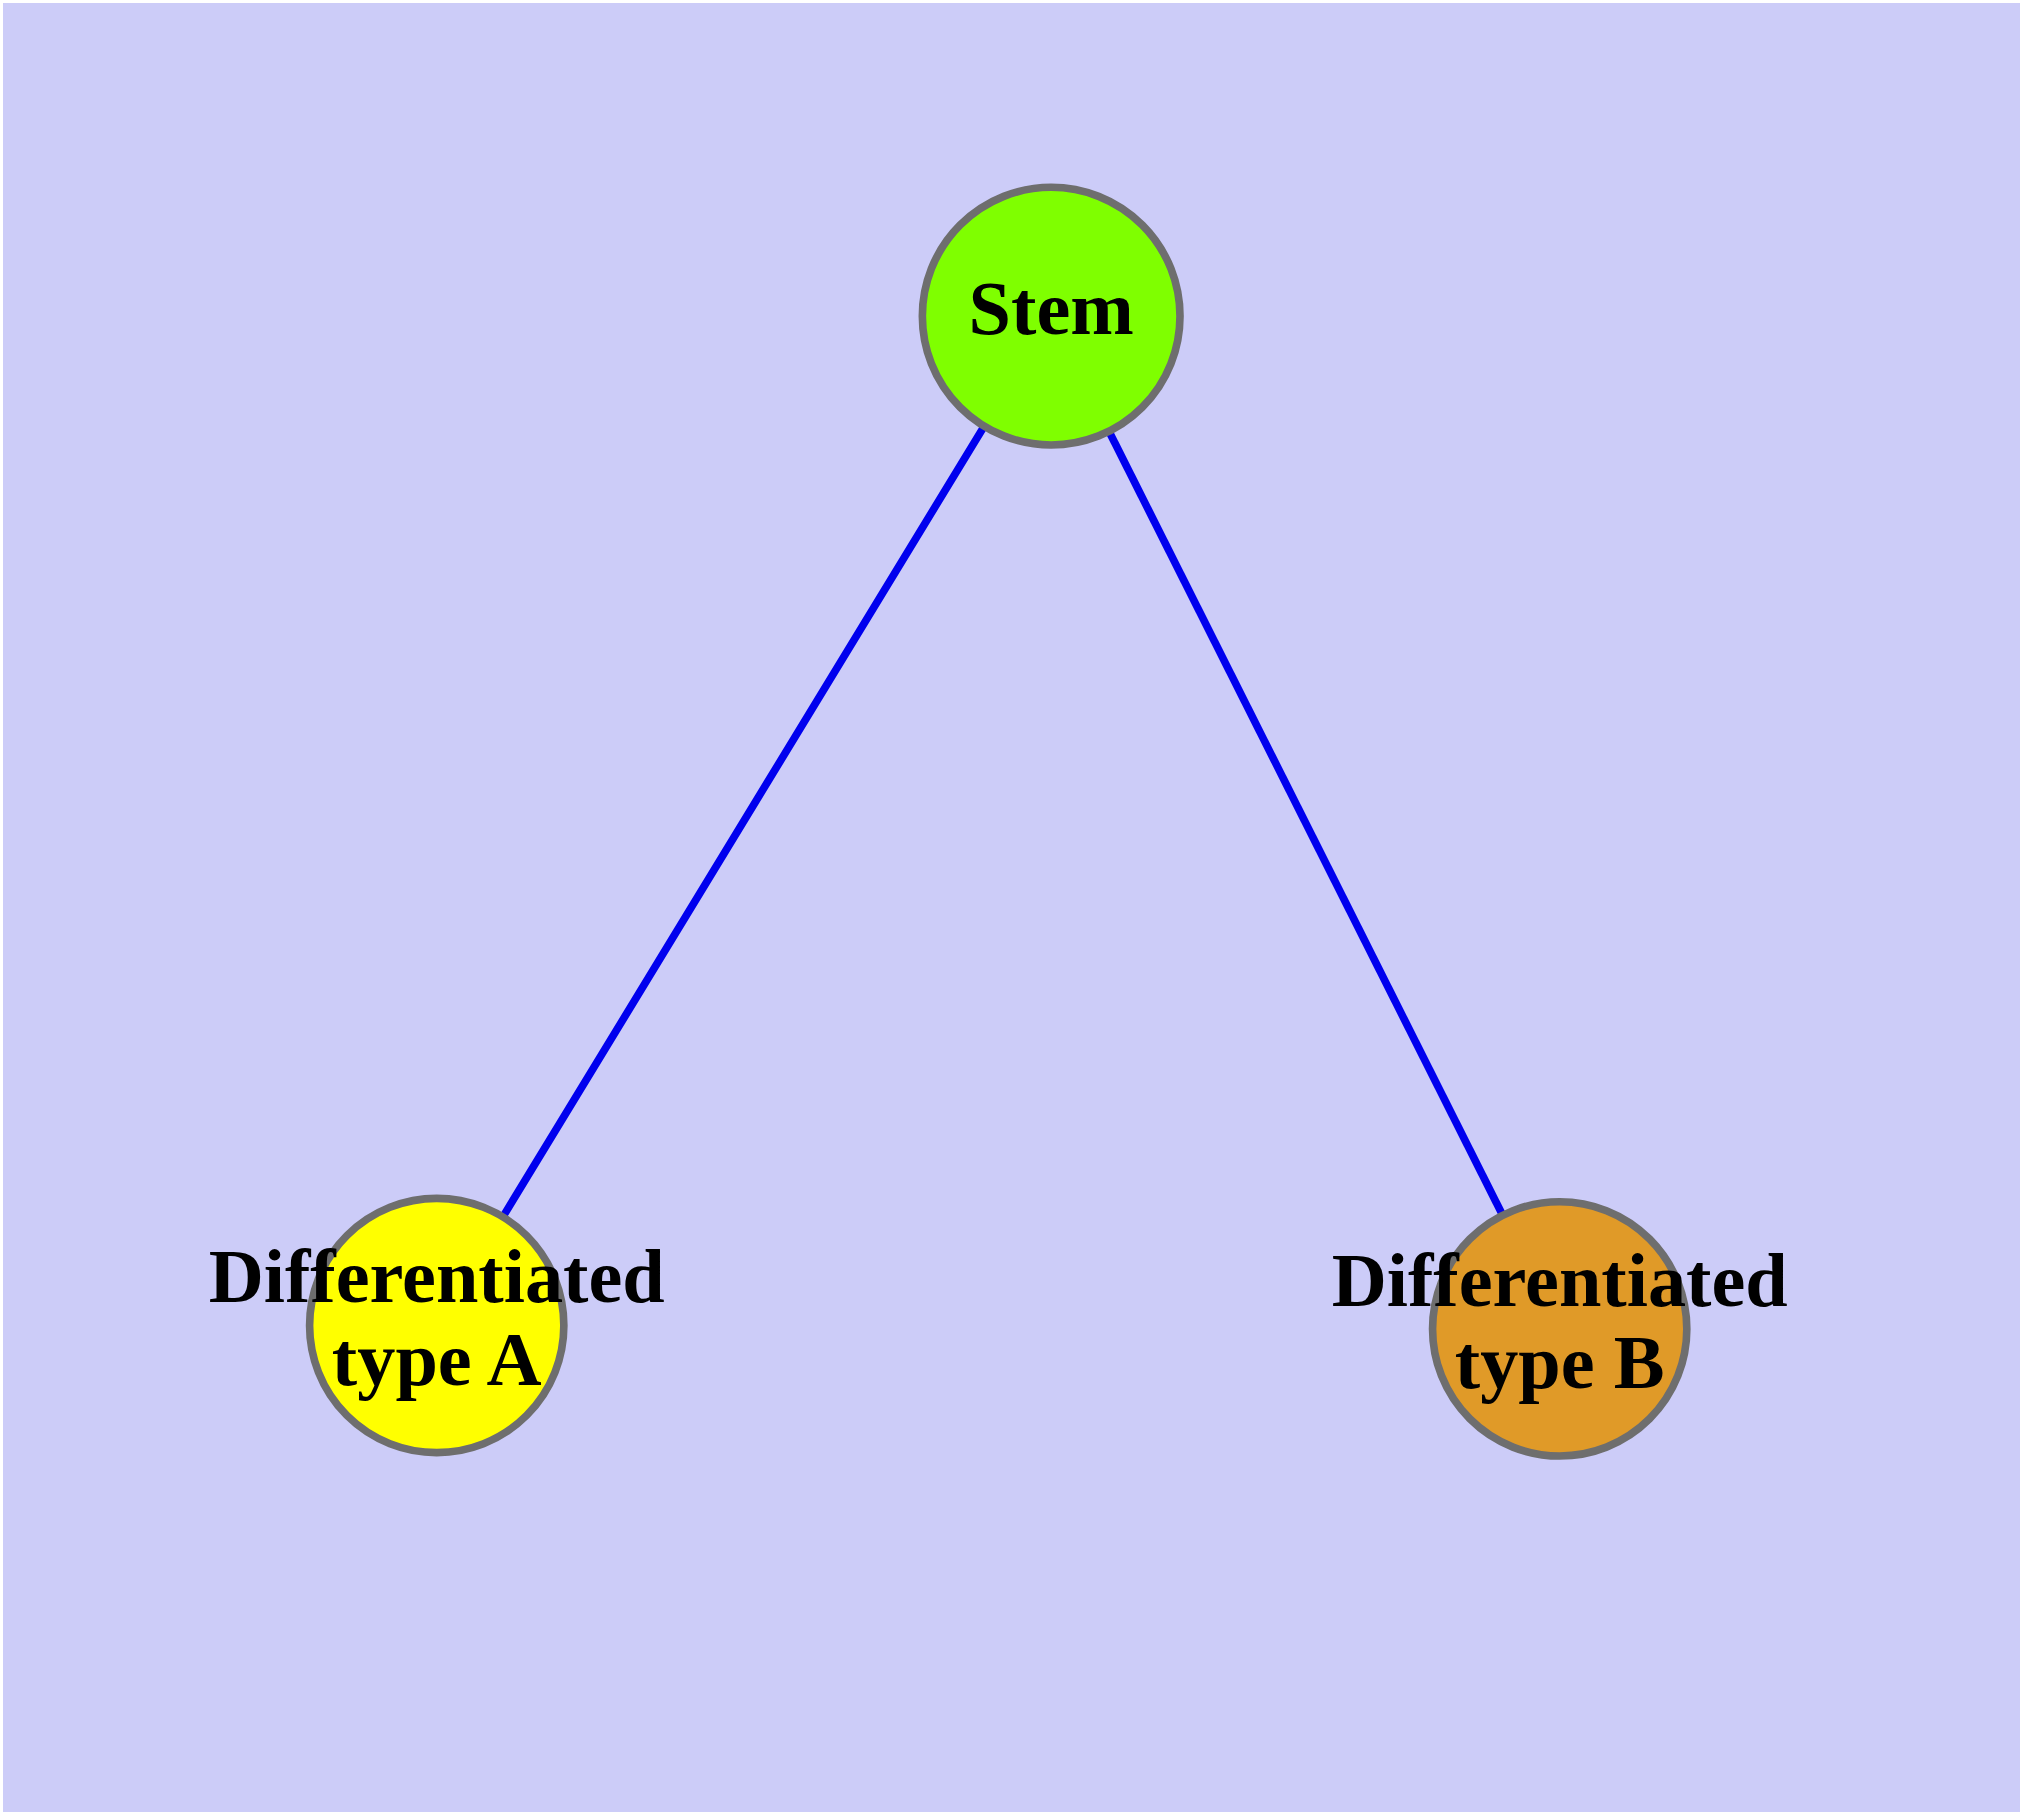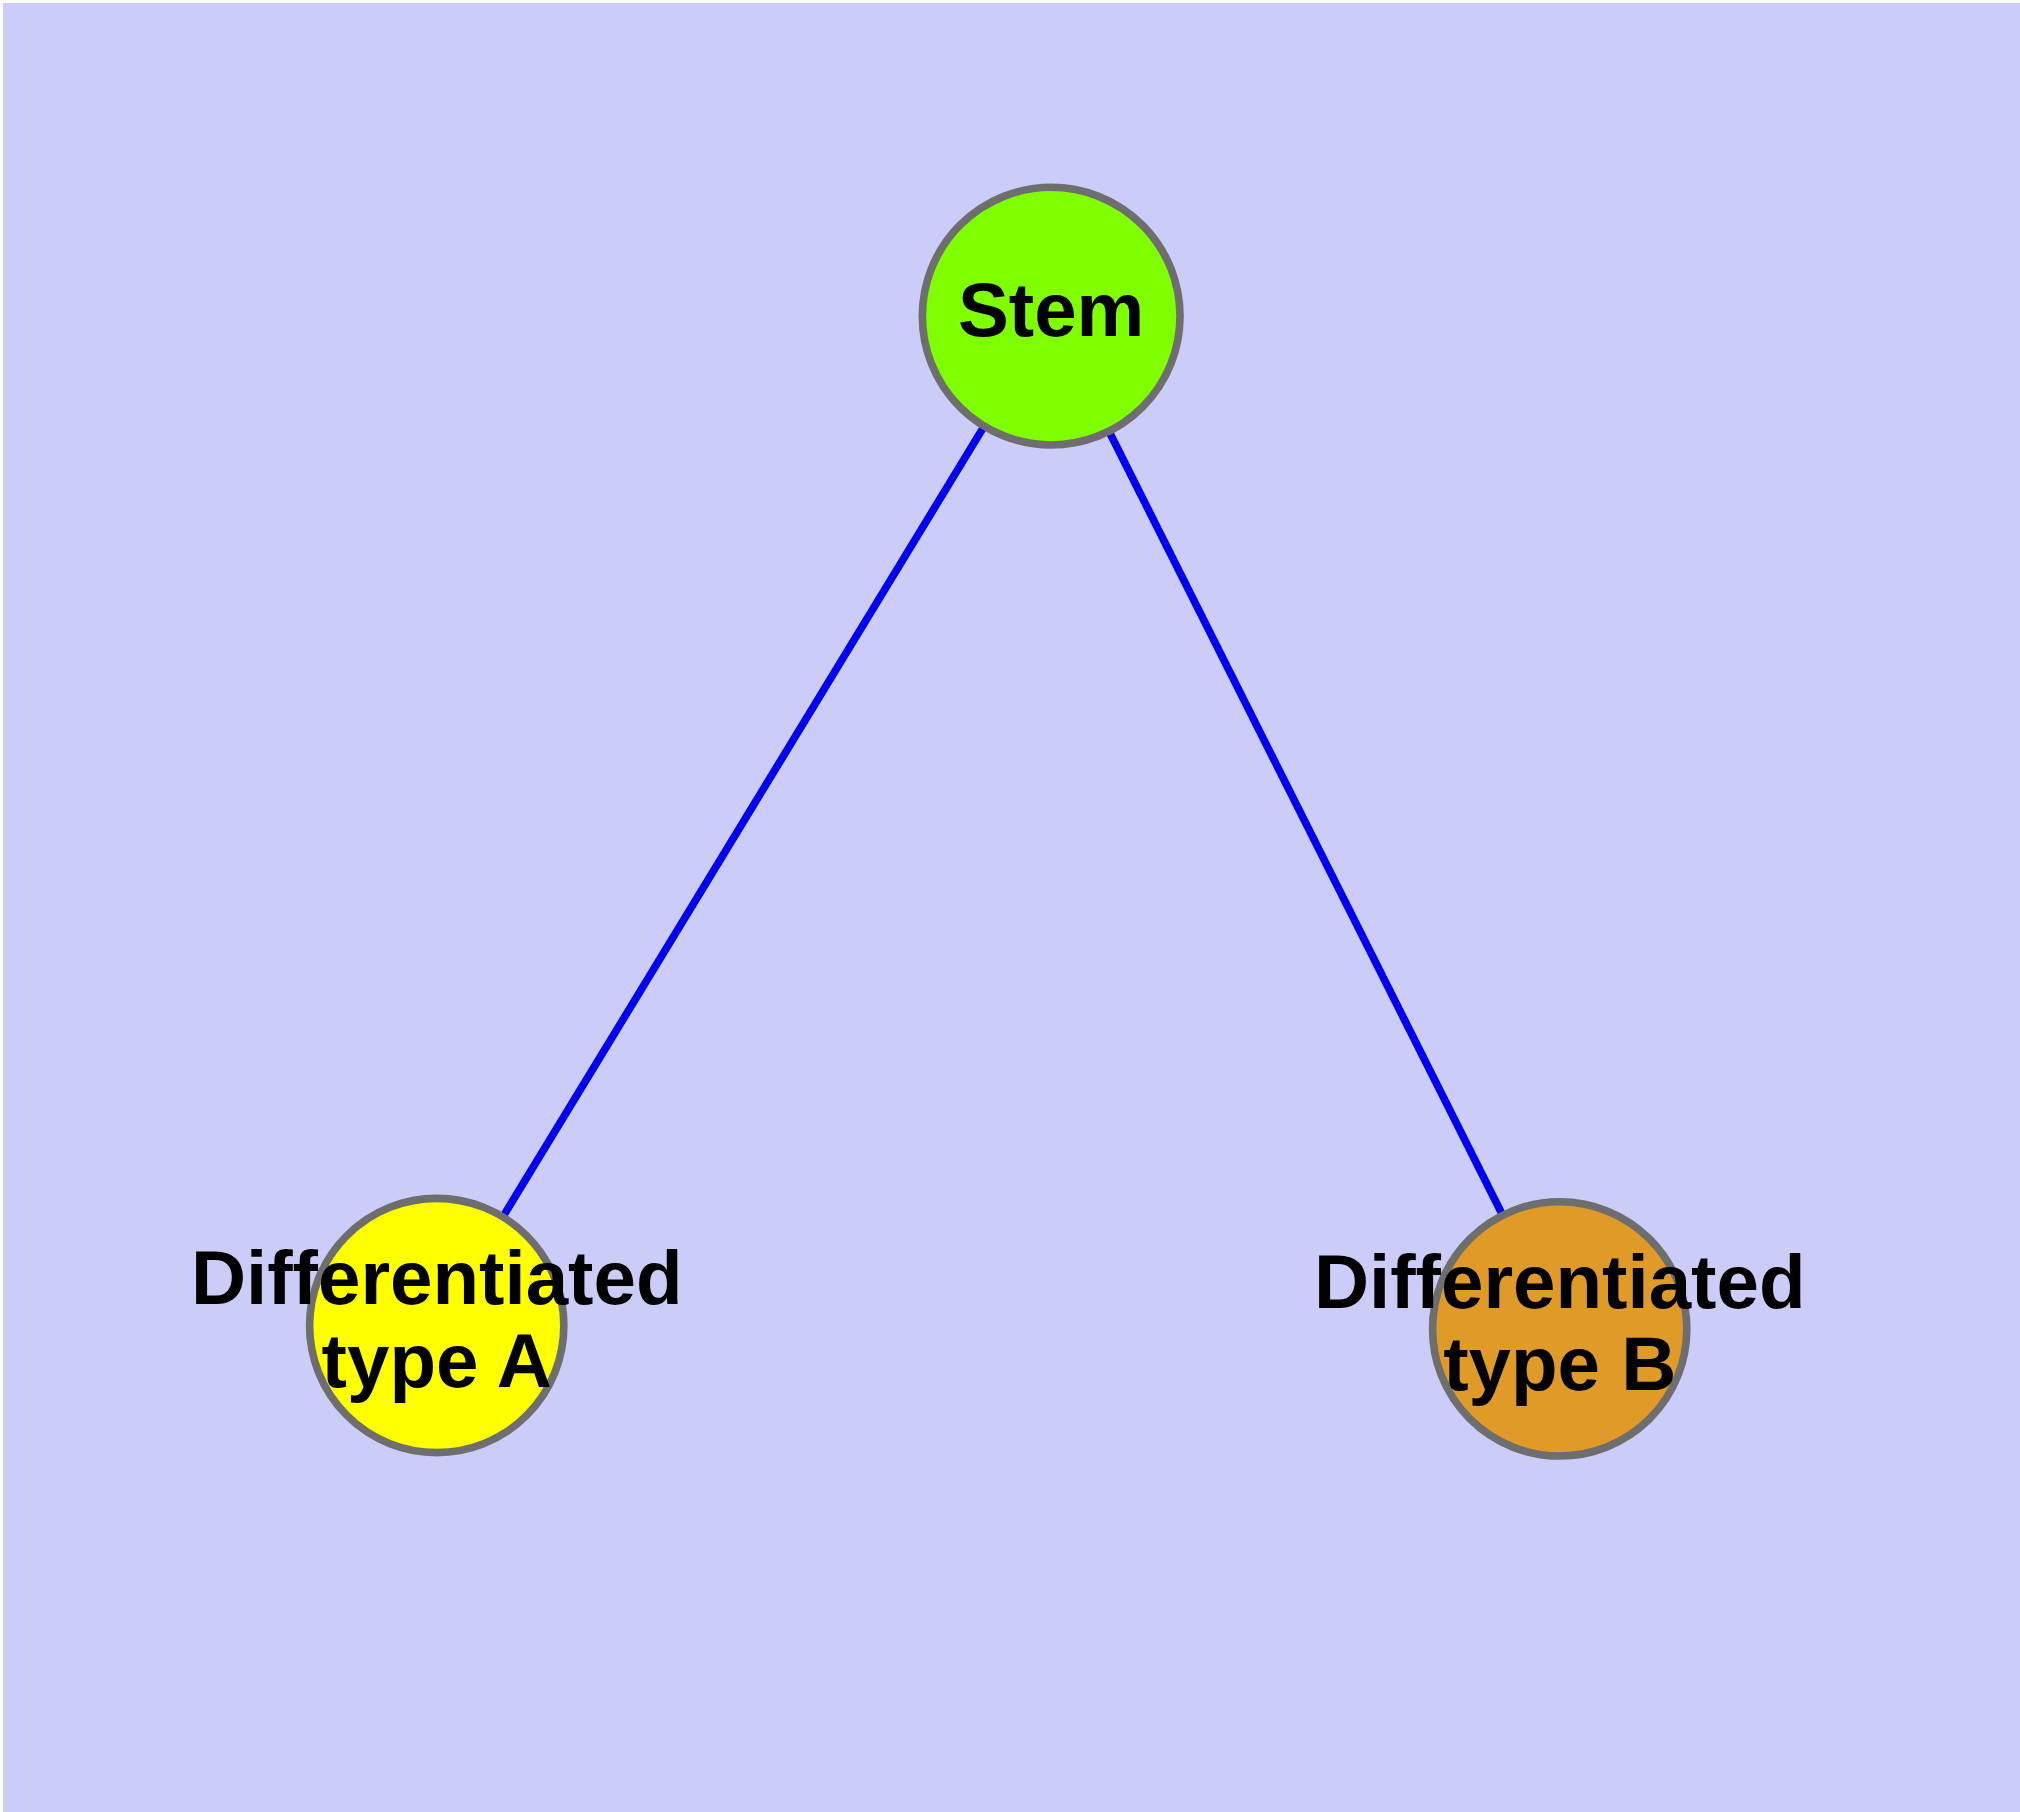--- a/index.html
+++ b/index.html
@@ -7,21 +7,21 @@
     margin: 0;
     padding: 0;
     background: #ffffff;
   }
   #canvas {
     position: relative;
     width: 2021px;
     height: 1812px;
     background: #ffffff;
     overflow: hidden;
-    font-family: Liberation Sans, sans-serif;
+    font-family: Liberation Serif, serif;
   }
   #plot-area {
     position: absolute;
     left: 2.5px;
     top: 2.5px;
     width: 2018px;
     height: 1810px;
     background: #ccccf8;
   }
   #graph-svg {

